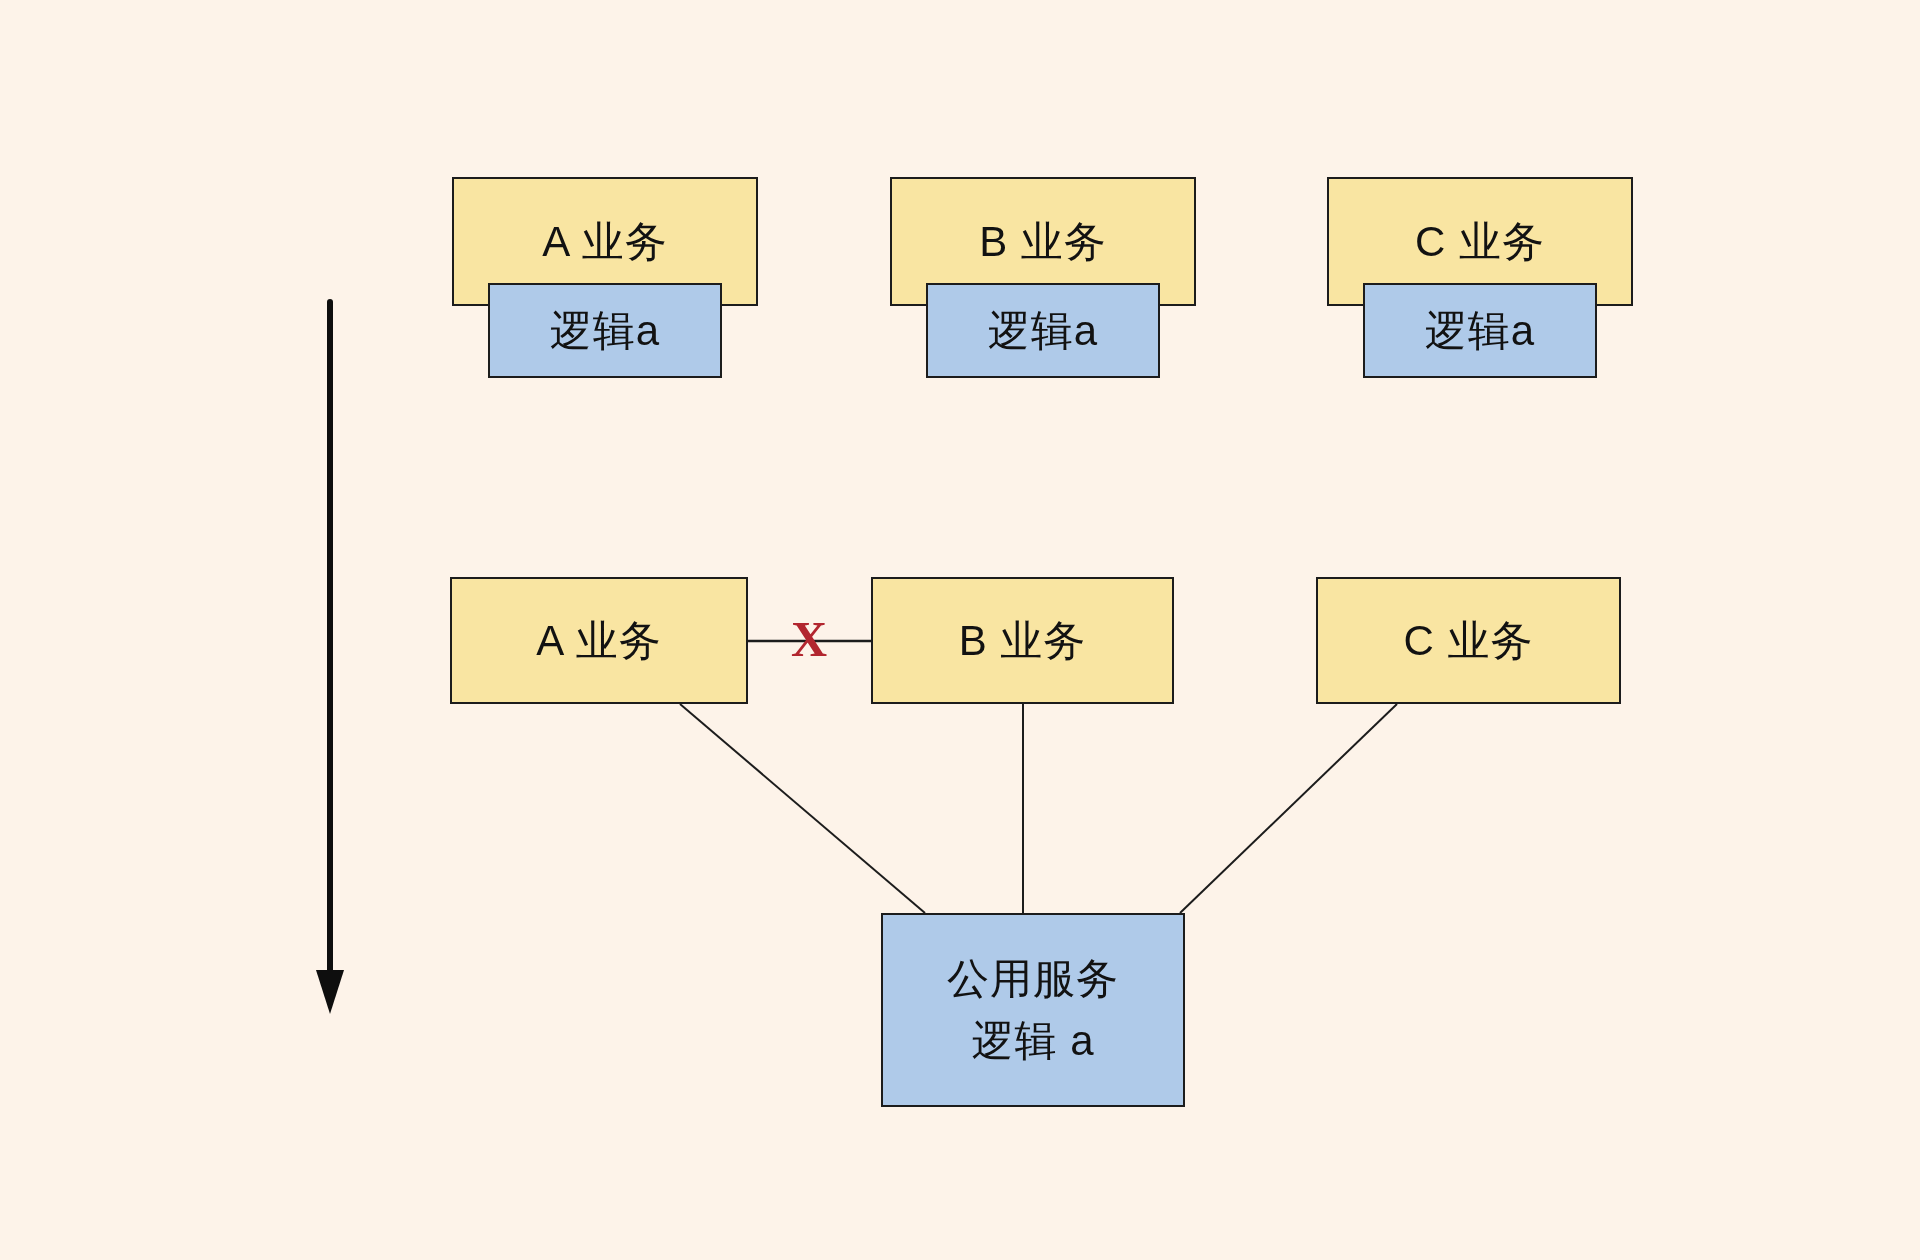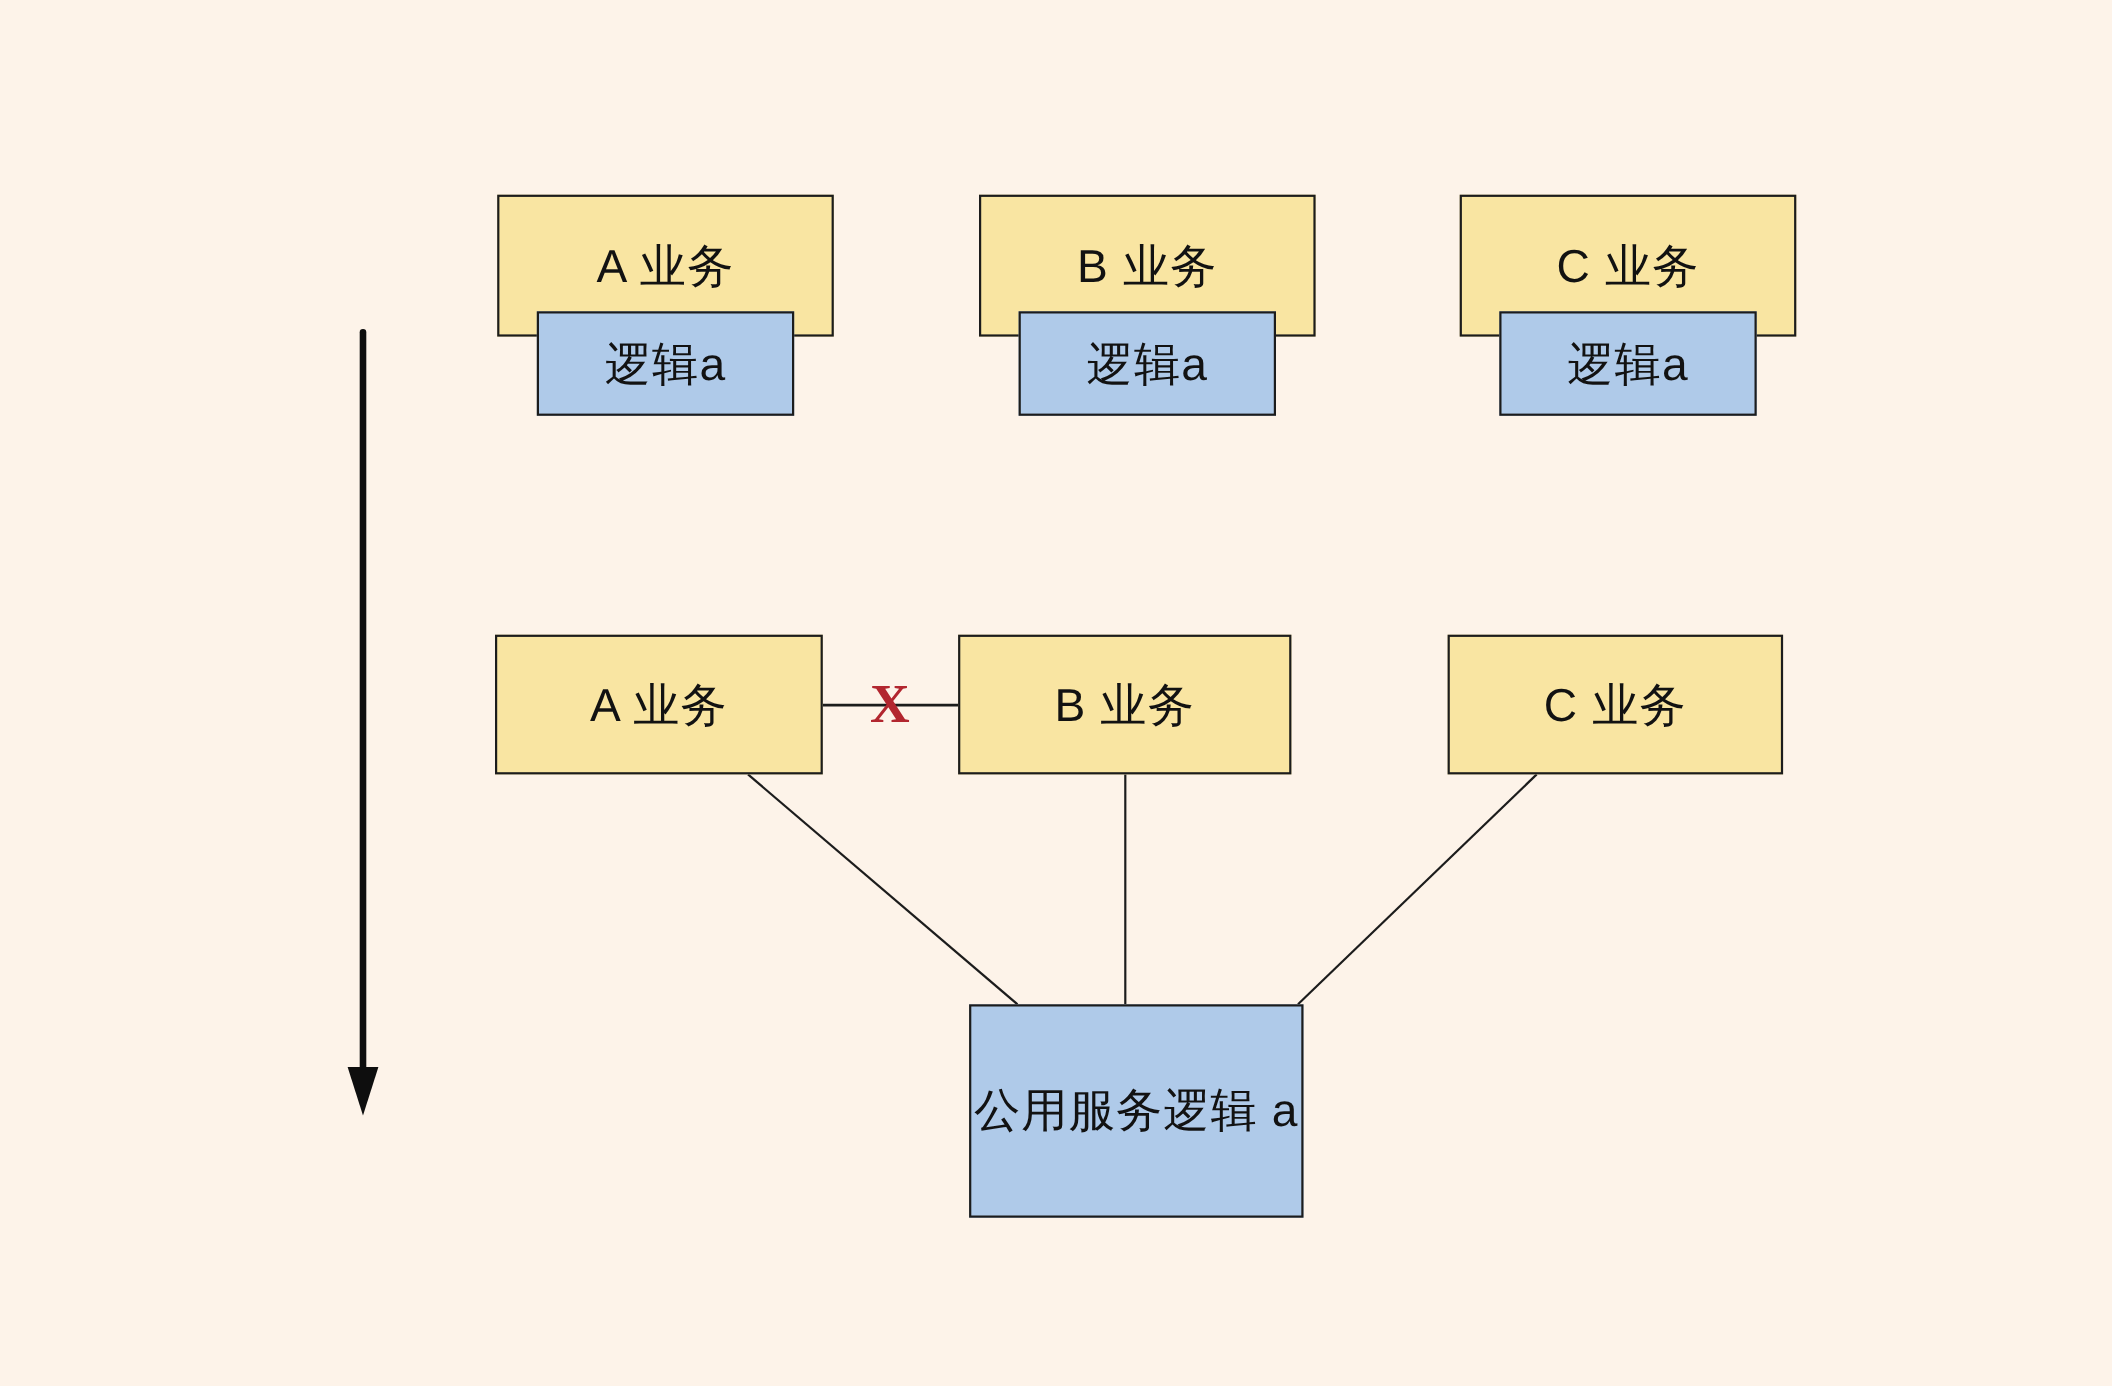--- a/index.html
+++ b/index.html
@@ -30,21 +30,21 @@
   .logic-b{left:926px;top:283px;width:234px;height:95px;}
   .logic-c{left:1363px;top:283px;width:234px;height:95px;}
   
   .svc-a-mid{left:450px;top:577px;width:298px;height:127px;}
   .svc-b-mid{left:871px;top:577px;width:303px;height:127px;}
   .svc-c-mid{left:1316px;top:577px;width:305px;height:127px;}
   
   .shared{
     left:881px;top:913px;width:304px;height:194px;
     background:#AFCAE9;z-index:2;
-    flex-direction:row;line-height:62px;
+    flex-direction:column;line-height:62px;
   }
   .shared .ln{display:block;text-align:center;}
   
   .x-mark{
     position:absolute;left:809px;top:639px;
     transform:translate(-50%,-50%);
     font-family:"Liberation Serif","DejaVu Serif",serif;
     font-weight:bold;font-size:50px;color:#B2262F;
     z-index:4;line-height:1;
   }

